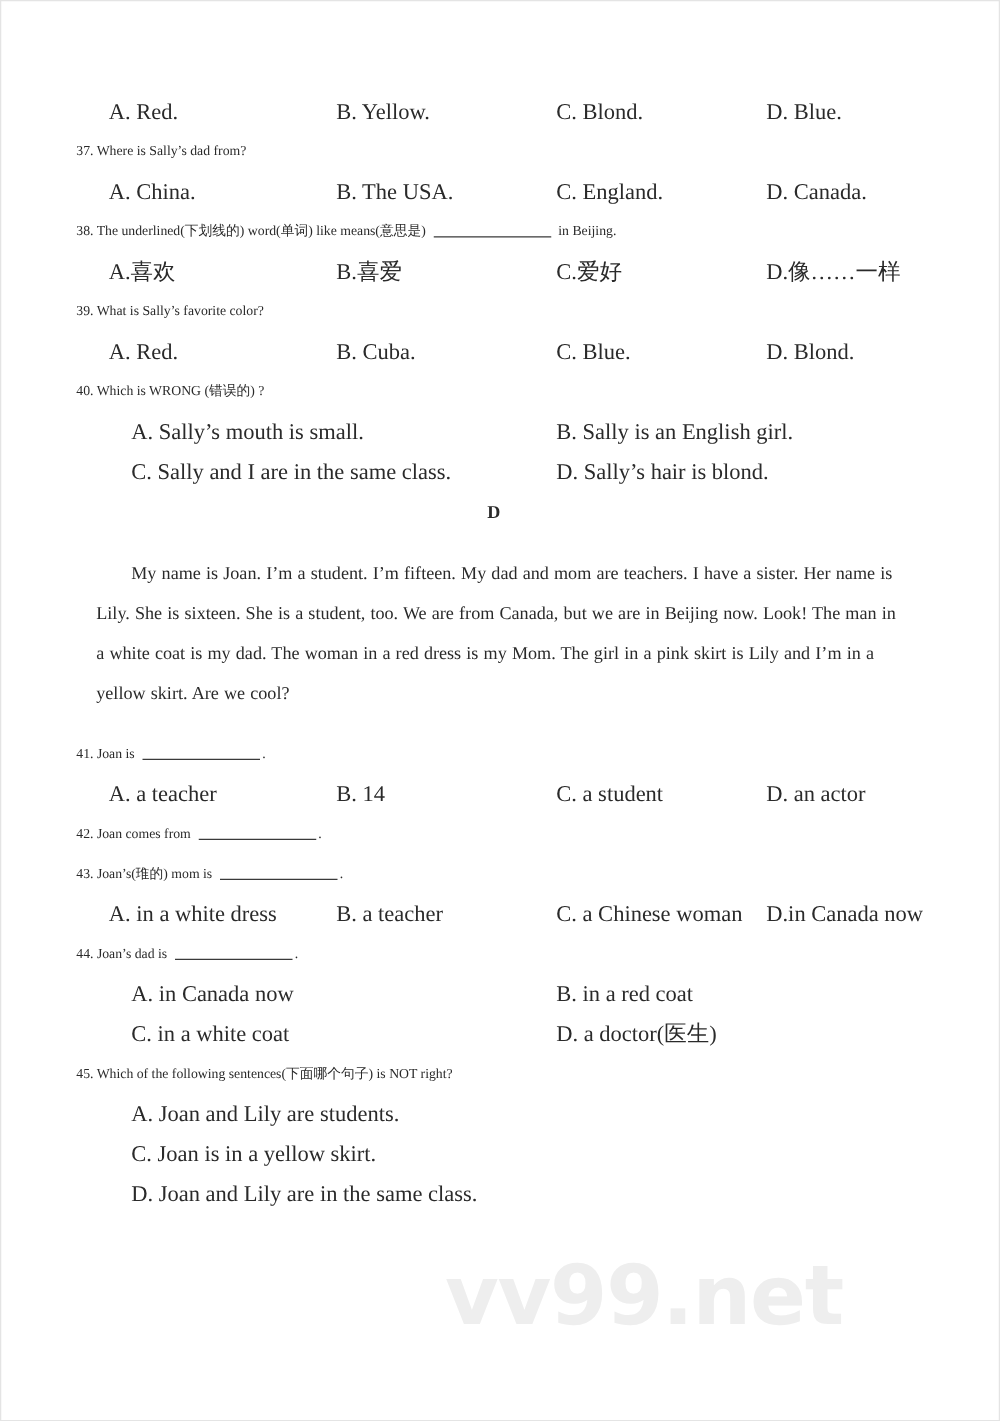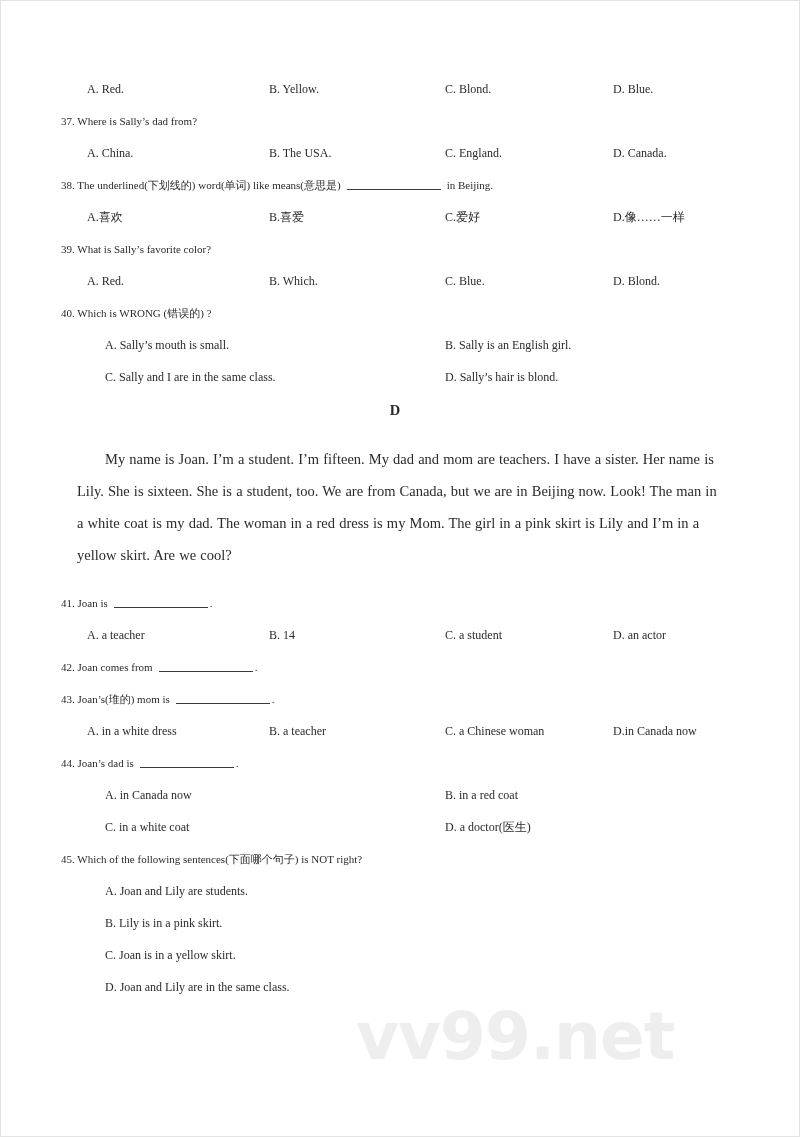--- a/index.html
+++ b/index.html
@@ -46,21 +46,21 @@
     height: 0.85em;
     vertical-align: baseline;
   }
   .blank-md { width: 94px; }
 
   
   .opts {
     height: 32px;
     display: flex;
     align-items: center;
-    font-size: 12px;
+    font-size: 18px;
     line-height: 1;
     position: relative;
   }
   .opt {
     position: absolute;
     white-space: nowrap;
   }
   
   .c1 { left: 26px; }
   .c2 { left: 208px; }
@@ -136,21 +136,21 @@
       <div class="opts">
         <span class="opt c1">A.喜欢</span>
         <span class="opt c2">B.喜爱</span>
         <span class="opt c3">C.爱好</span>
         <span class="opt c4">D.像……一样</span>
       </div>
 
       <div class="stem">39. What is Sally’s favorite color?</div>
       <div class="opts">
         <span class="opt c1">A. Red.</span>
-        <span class="opt c2">B. Which.</span>
+        <span class="opt c2">B. Cuba.</span>
         <span class="opt c3">C. Blue.</span>
         <span class="opt c4">D. Blond.</span>
       </div>
 
       <div class="stem">40. Which is WRONG (错误的) ?</div>
       <div class="opts">
         <span class="opt h1">A. Sally’s mouth is small.</span>
         <span class="opt h2">B. Sally is an English girl.</span>
       </div>
       <div class="opts">
@@ -203,23 +203,20 @@
       <div class="opts">
         <span class="opt h1">C. in a white coat</span>
         <span class="opt h2">D. a doctor(医生)</span>
       </div>
 
       <div class="stem">45. Which of the following sentences(下面哪个句子) is NOT right?</div>
       <div class="opts">
         <span class="opt h1">A. Joan and Lily are students.</span>
       </div>
       <div class="opts">
-        <span class="opt h1">B. Lily is in a pink skirt.</span>
-      </div>
-      <div class="opts">
         <span class="opt h1">C. Joan is in a yellow skirt.</span>
       </div>
       <div class="opts">
         <span class="opt h1">D. Joan and Lily are in the same class.</span>
       </div>
 
     </div>
   </div>
 
   <div class="watermark">vv99.net</div>

